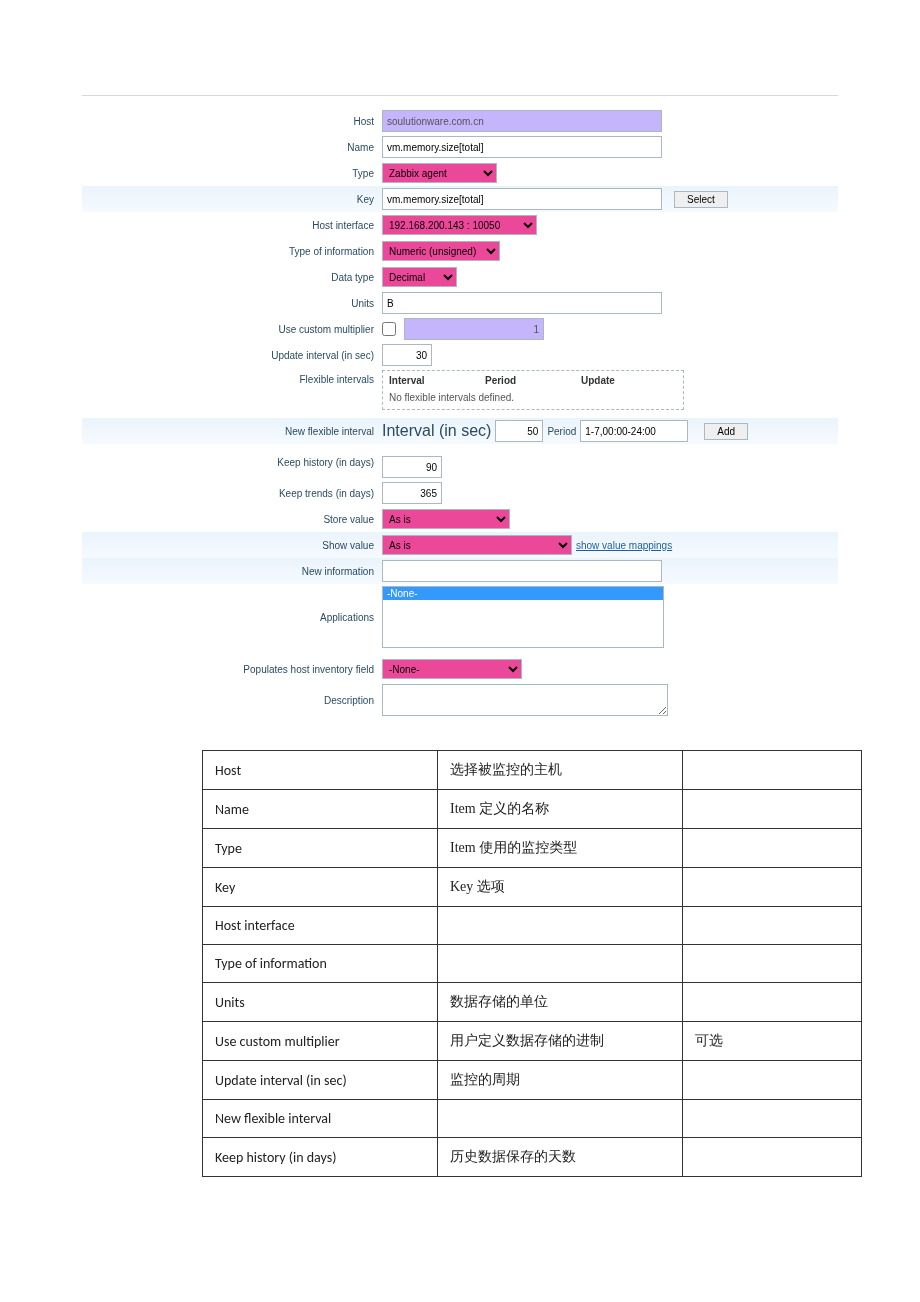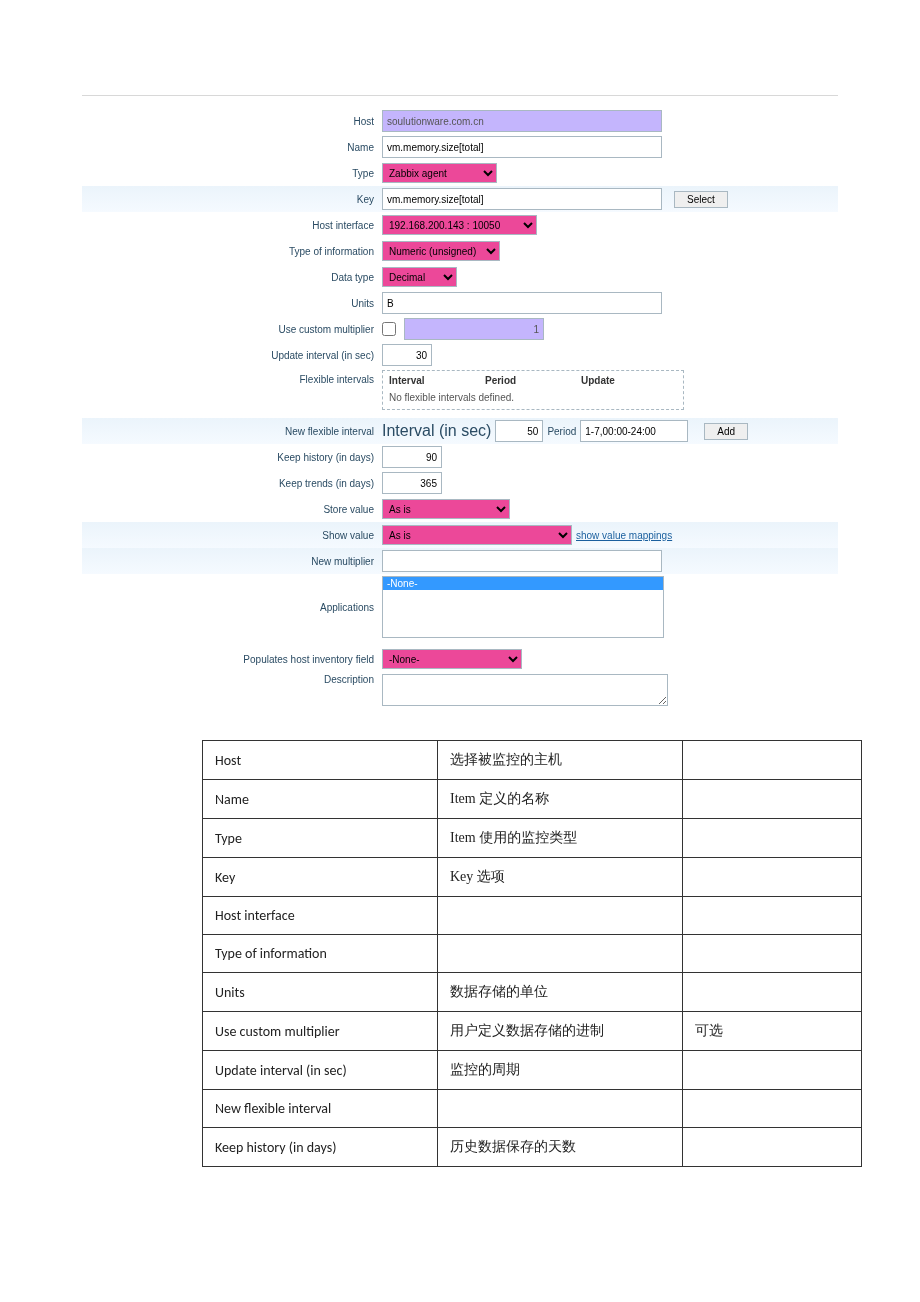--- a/index.html
+++ b/index.html
@@ -263,21 +263,21 @@
         <span style="font-size:10px;color:#2a4b63">Period</span>
         <input class="text-input" style="width: 98px;" value="1-7,00:00-24:00">
         <span style="width:8px"></span>
         <button class="btn">Add</button>
       </div>
     </div>
 
     <div class="row">
       <div class="lbl">Keep history (in days)</div>
       <div class="ctl">
-        <input class="text-input num" style="width: 50px;" value="90">
+        <input class="text-input num" style="width: 50px; margin-top: 10px;" value="90">
       </div>
     </div>
 
     <div class="row">
       <div class="lbl">Keep trends (in days)</div>
       <div class="ctl">
         <input class="text-input num" style="width: 50px;" value="365">
       </div>
     </div>
 
@@ -294,21 +294,21 @@
       <div class="lbl">Show value</div>
       <div class="ctl">
         <select class="select" style="width:190px">
           <option>As is</option>
         </select>
         <a class="link">show value mappings</a>
       </div>
     </div>
 
     <div class="row alt">
-      <div class="lbl">New multiplier</div>
+      <div class="lbl">New information</div>
       <div class="ctl">
         <input class="text-input" style="width: 270px;" value="">
       </div>
     </div>
 
     <div class="row" style="align-items:center">
       <div class="lbl">Applications</div>
       <div class="ctl">
         <div class="listbox">
           <span class="selected">-None-</span>
@@ -320,21 +320,21 @@
 
     <div class="row">
       <div class="lbl">Populates host inventory field</div>
       <div class="ctl">
         <select class="select" style="width:140px">
           <option>-None-</option>
         </select>
       </div>
     </div>
 
-    <div class="row" style="align-items:flex-start">
+    <div class="row" style="align-items:center">
       <div class="lbl">Description</div>
       <div class="ctl">
         <textarea class="textarea" style=""></textarea>
       </div>
     </div>
 
   </div>
 
   <table class="desc-table">
     <tbody id="desc-tbody">

